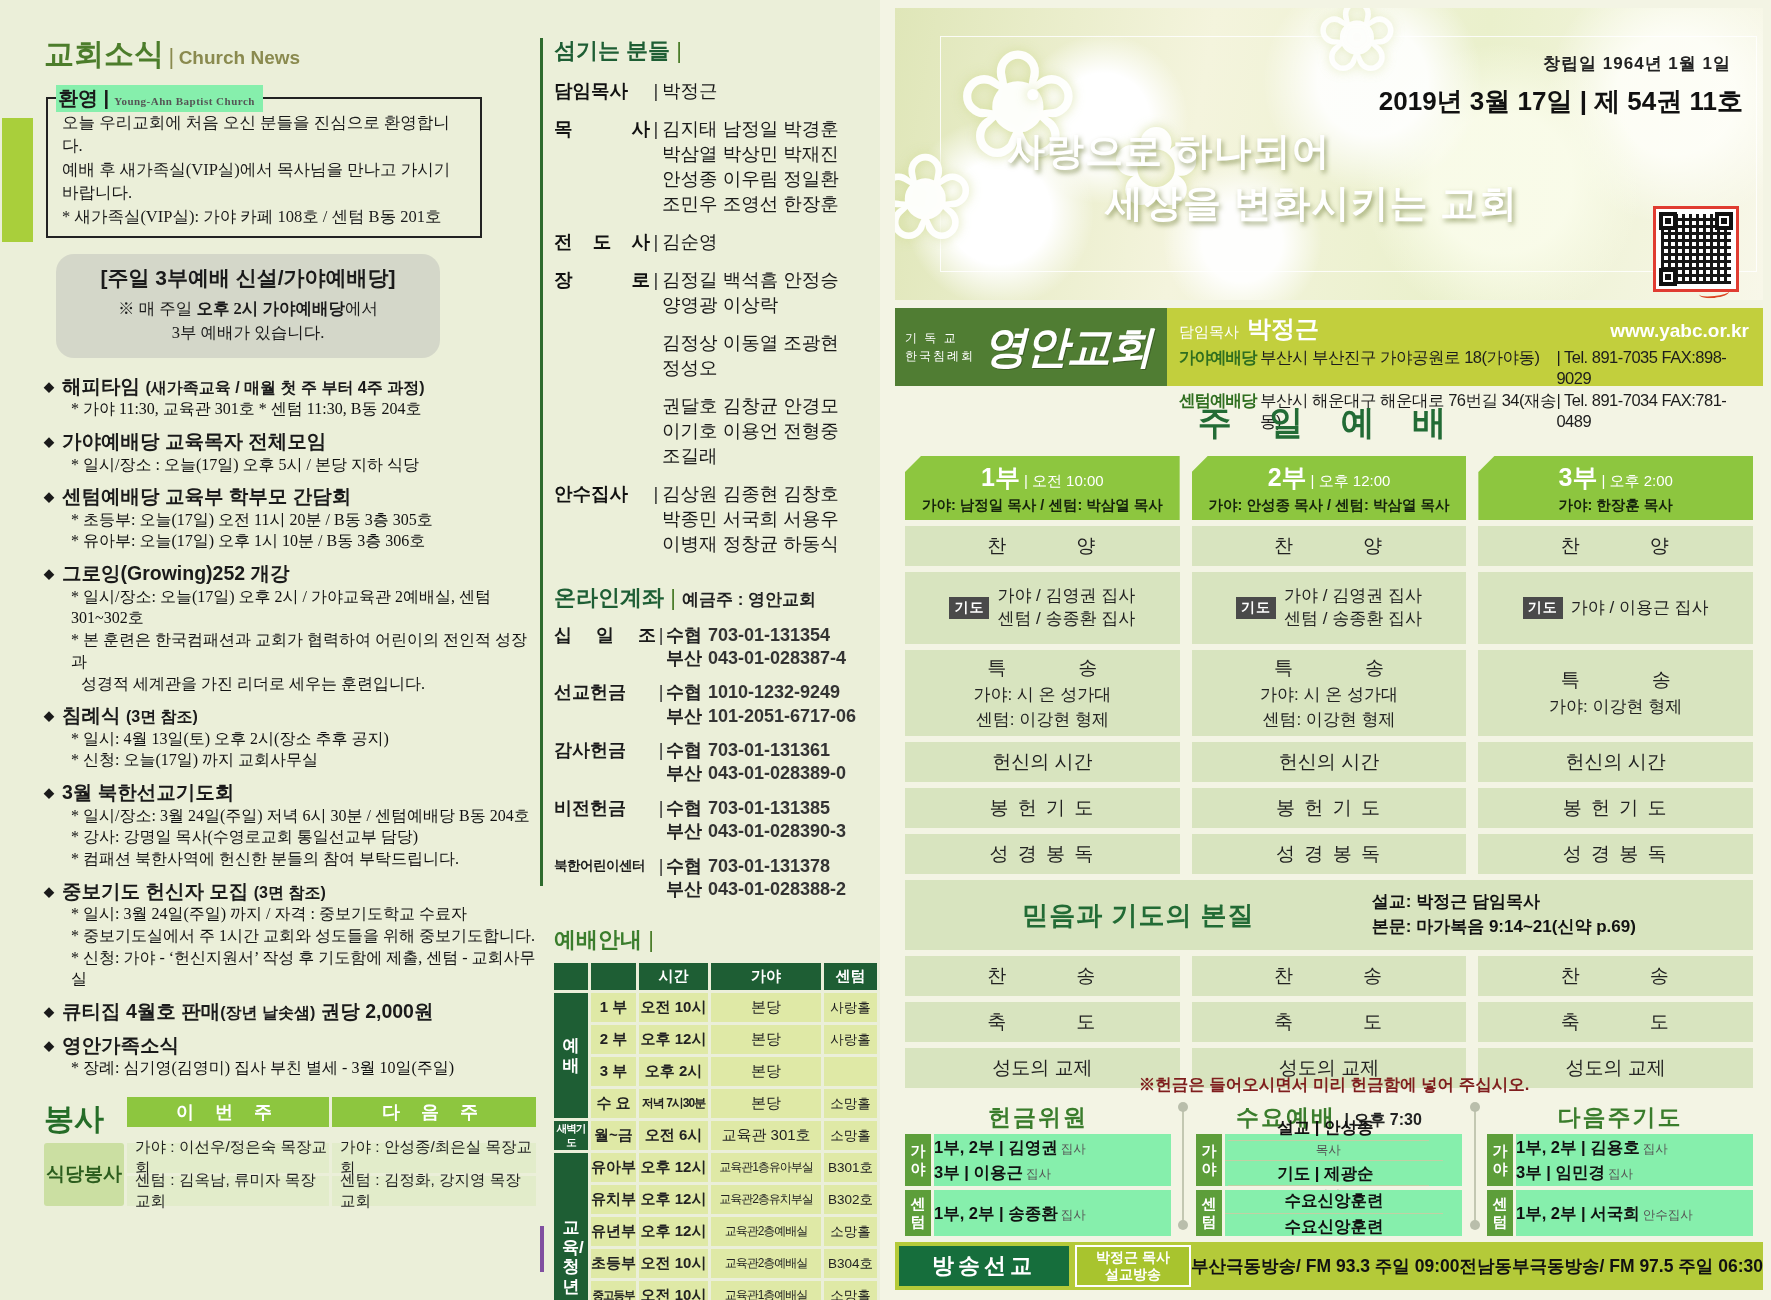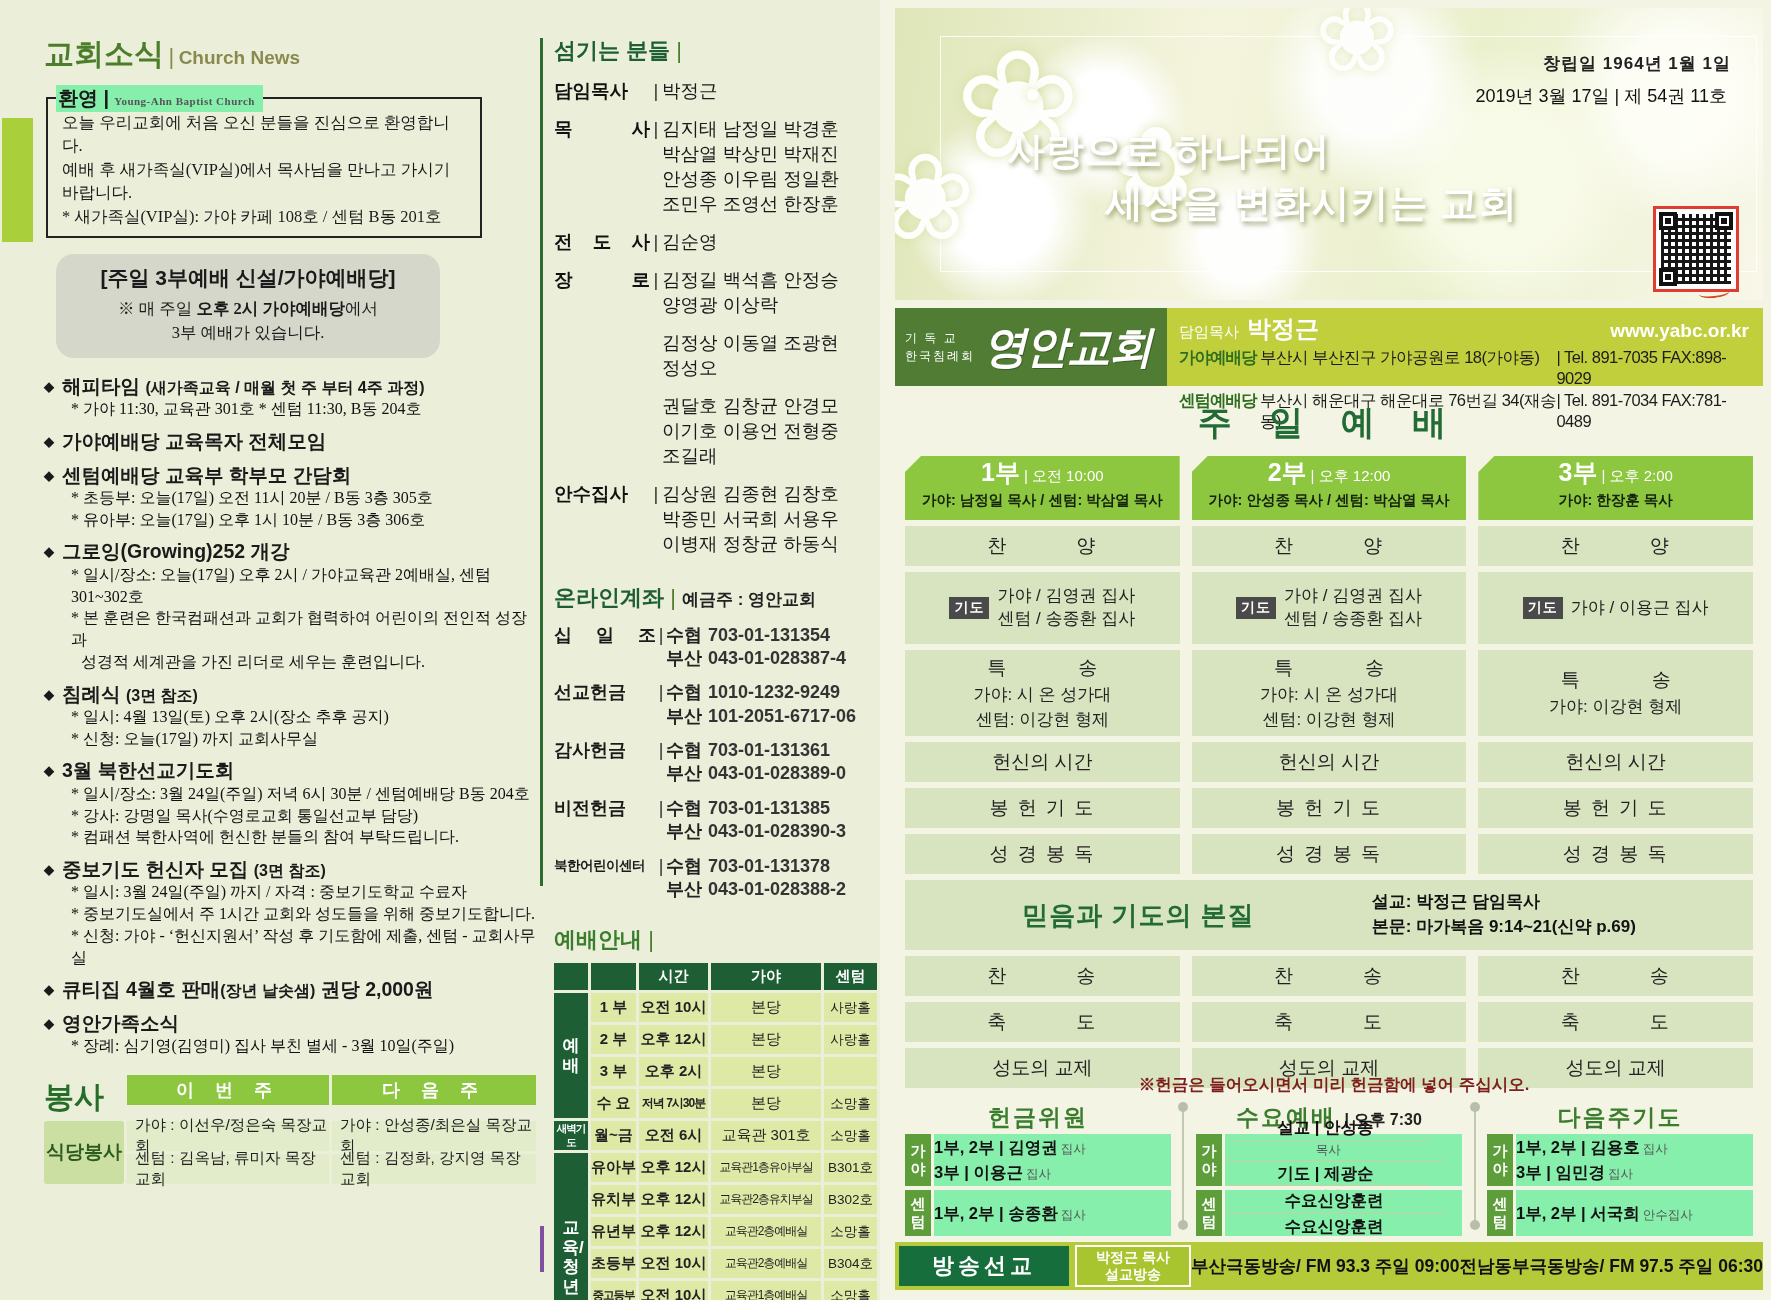--- a/index.html
+++ b/index.html
@@ -77,21 +77,21 @@
       radial-gradient(circle at 12% 70%, #fff 0 52px, rgba(255,255,255,0) 95px),
       radial-gradient(circle at 24% 38%, #fff 0 46px, rgba(255,255,255,0) 85px),
       radial-gradient(circle at 40% 80%, rgba(255,255,255,.95) 0 40px, rgba(255,255,255,0) 80px),
       radial-gradient(circle at 55% 25%, rgba(255,255,255,.9) 0 55px, rgba(255,255,255,0) 110px),
       radial-gradient(circle at 70% 60%, rgba(250,252,235,.9) 0 70px, rgba(250,252,235,0) 140px),
       radial-gradient(circle at 90% 30%, rgba(255,255,250,.85) 0 60px, rgba(255,255,250,0) 130px),
       linear-gradient(100deg,#dfe6b8,#f4f4dd 35%,#eaf0cc 65%,#f8f7e9)}
   .photo-frame{position:absolute;left:45px;top:28px;right:6px;bottom:28px;border:1px solid rgba(255,255,255,.85)}
   .flower{position:absolute;color:rgba(255,255,255,.95);text-shadow:0 0 12px rgba(210,220,150,.8)}
   .founded{position:absolute;right:32px;top:44px;font-size:17px;font-weight:bold;color:#222;letter-spacing:1px}
-  .issue{position:absolute;right:36px;top:76px;font-size:18px;font-weight:normal;color:#111}
+  .issue{position:absolute;right:20px;top:76px;font-size:26px;font-weight:bold;color:#111}
   .slogan1{position:absolute;left:112px;top:118px;font-size:38px;font-weight:bold;color:#fff;
            text-shadow:2px 3px 5px rgba(110,125,55,.65);letter-spacing:1px}
   .slogan2{position:absolute;left:210px;top:170px;font-size:38px;font-weight:bold;color:#fff;
            text-shadow:2px 3px 5px rgba(110,125,55,.65);letter-spacing:1px}
   .qr{position:absolute;right:24px;bottom:8px;width:86px;height:86px;background:#fff;border:3px solid #e03c31;box-sizing:border-box}
   .qr-inner{position:absolute;inset:5px;background:
       repeating-linear-gradient(0deg,#161616 0 3px,transparent 3px 7px),
       repeating-linear-gradient(90deg,#161616 0 3px,rgba(255,255,255,.85) 3px 7px)}
   .qf{position:absolute;width:18px;height:18px;border:4px solid #111;background:#fff;box-sizing:border-box}
   .qf::after{content:"";position:absolute;inset:2px;background:#111}
@@ -111,21 +111,21 @@
   .addr-label{color:#2f6e1f;font-weight:bold;width:86px;letter-spacing:-1px}
   .addr-text{color:#1c1c1c;letter-spacing:-.5px;width:315px}
   .tel{color:#1c1c1c;letter-spacing:-.5px}
   
   .sunday-title{position:absolute;left:0;top:392px;width:100%;text-align:center;font-size:34px;font-weight:bold;
                 color:#226b35;letter-spacing:14px}
   .svc-area{position:absolute;left:10px;top:448px;width:848px}
   .svc-cols{display:flex;gap:12px}
   .svc-col{flex:1;display:flex;flex-direction:column;gap:6px}
   .svc-head{height:64px;background:#8dc63f;clip-path:polygon(16px 0,100% 0,100% 100%,0 100%,0 16px);
-            display:flex;flex-direction:column;align-items:center;color:#fff}
+            display:flex;flex-direction:column;align-items:center;justify-content:center;color:#fff}
   .svc-head .h1{font-size:15px}
   .svc-head .part{font-size:25px;font-weight:bold;margin-right:4px}
   .svc-head .leaders{font-size:14.5px;color:#15230c;font-weight:bold;margin-top:2px}
   .svc-row{background:#d8e4bf;display:flex;align-items:center;justify-content:center;color:#222}
   .r-plain{height:40px;font-size:19px;letter-spacing:2px}
   .r-wide{letter-spacing:0;font-size:19px}
   .spread{display:inline-block;width:110px;text-align:justify;text-align-last:justify}
   .r-prayer{height:72px;font-size:17px;gap:8px}
   .prayer-badge{background:#4a4a4a;color:#fff;font-size:14px;font-weight:bold;padding:2px 5px;letter-spacing:1px}
   .prayer-lines{text-align:left;line-height:1.35}
@@ -191,20 +191,21 @@
     <p class="serif">3부 예배가 있습니다.</p>
   </div>
 
   <div class="items">
     <div class="item">
       <div class="item-title"><span class="diamond">◆</span><span>해피타임</span> <span class="item-note">(새가족교육 / 매월 첫 주 부터 4주 과정)</span></div>
       <span class="item-detail">* 가야 11:30, 교육관 301호     * 센텀 11:30, B동 204호</span>
     </div>
     <div class="item">
       <div class="item-title"><span class="diamond">◆</span><span>가야예배당 교육목자 전체모임</span></div>
+      <span class="item-detail">* 일시/장소 : 오늘(17일) 오후 5시 / 본당 지하 식당</span>
     </div>
     <div class="item">
       <div class="item-title"><span class="diamond">◆</span><span>센텀예배당 교육부 학부모 간담회</span></div>
       <span class="item-detail">* 초등부: 오늘(17일) 오전 11시 20분 / B동 3층 305호</span>
       <span class="item-detail">* 유아부: 오늘(17일) 오후 1시 10분 / B동 3층 306호</span>
     </div>
     <div class="item">
       <div class="item-title"><span class="diamond">◆</span><span>그로잉(Growing)252 개강</span></div>
       <span class="item-detail">* 일시/장소: 오늘(17일) 오후 2시 / 가야교육관 2예배실, 센텀 301~302호</span>
       <span class="item-detail">* 본 훈련은 한국컴패션과 교회가 협력하여 어린이의 전인적 성장과</span>

